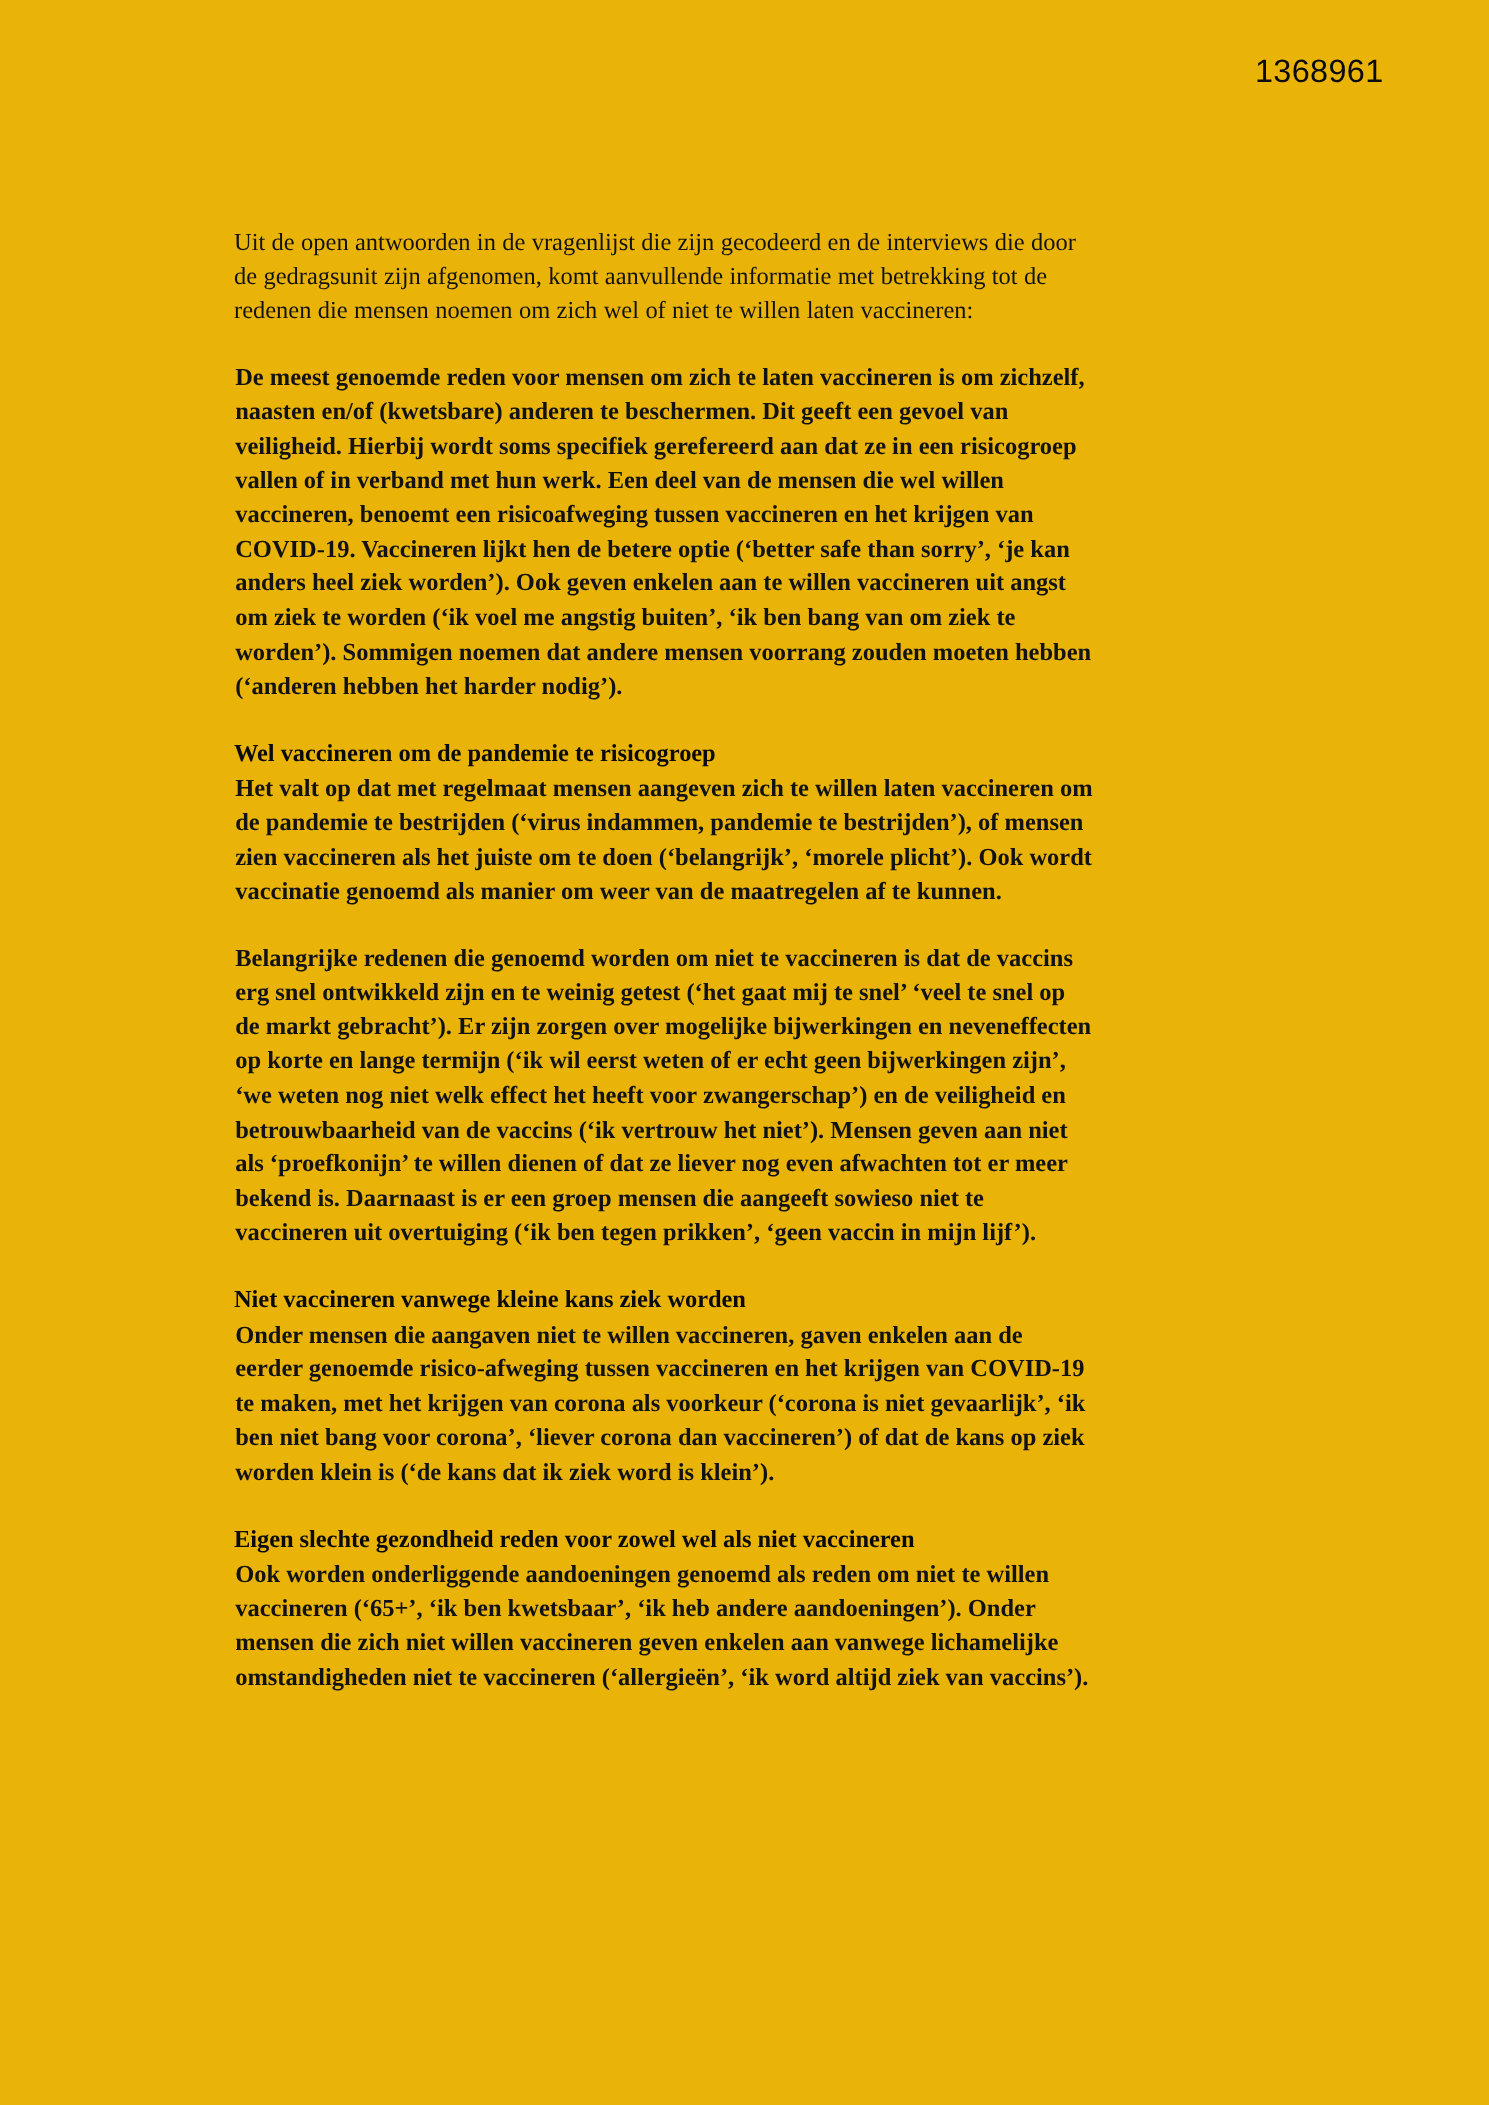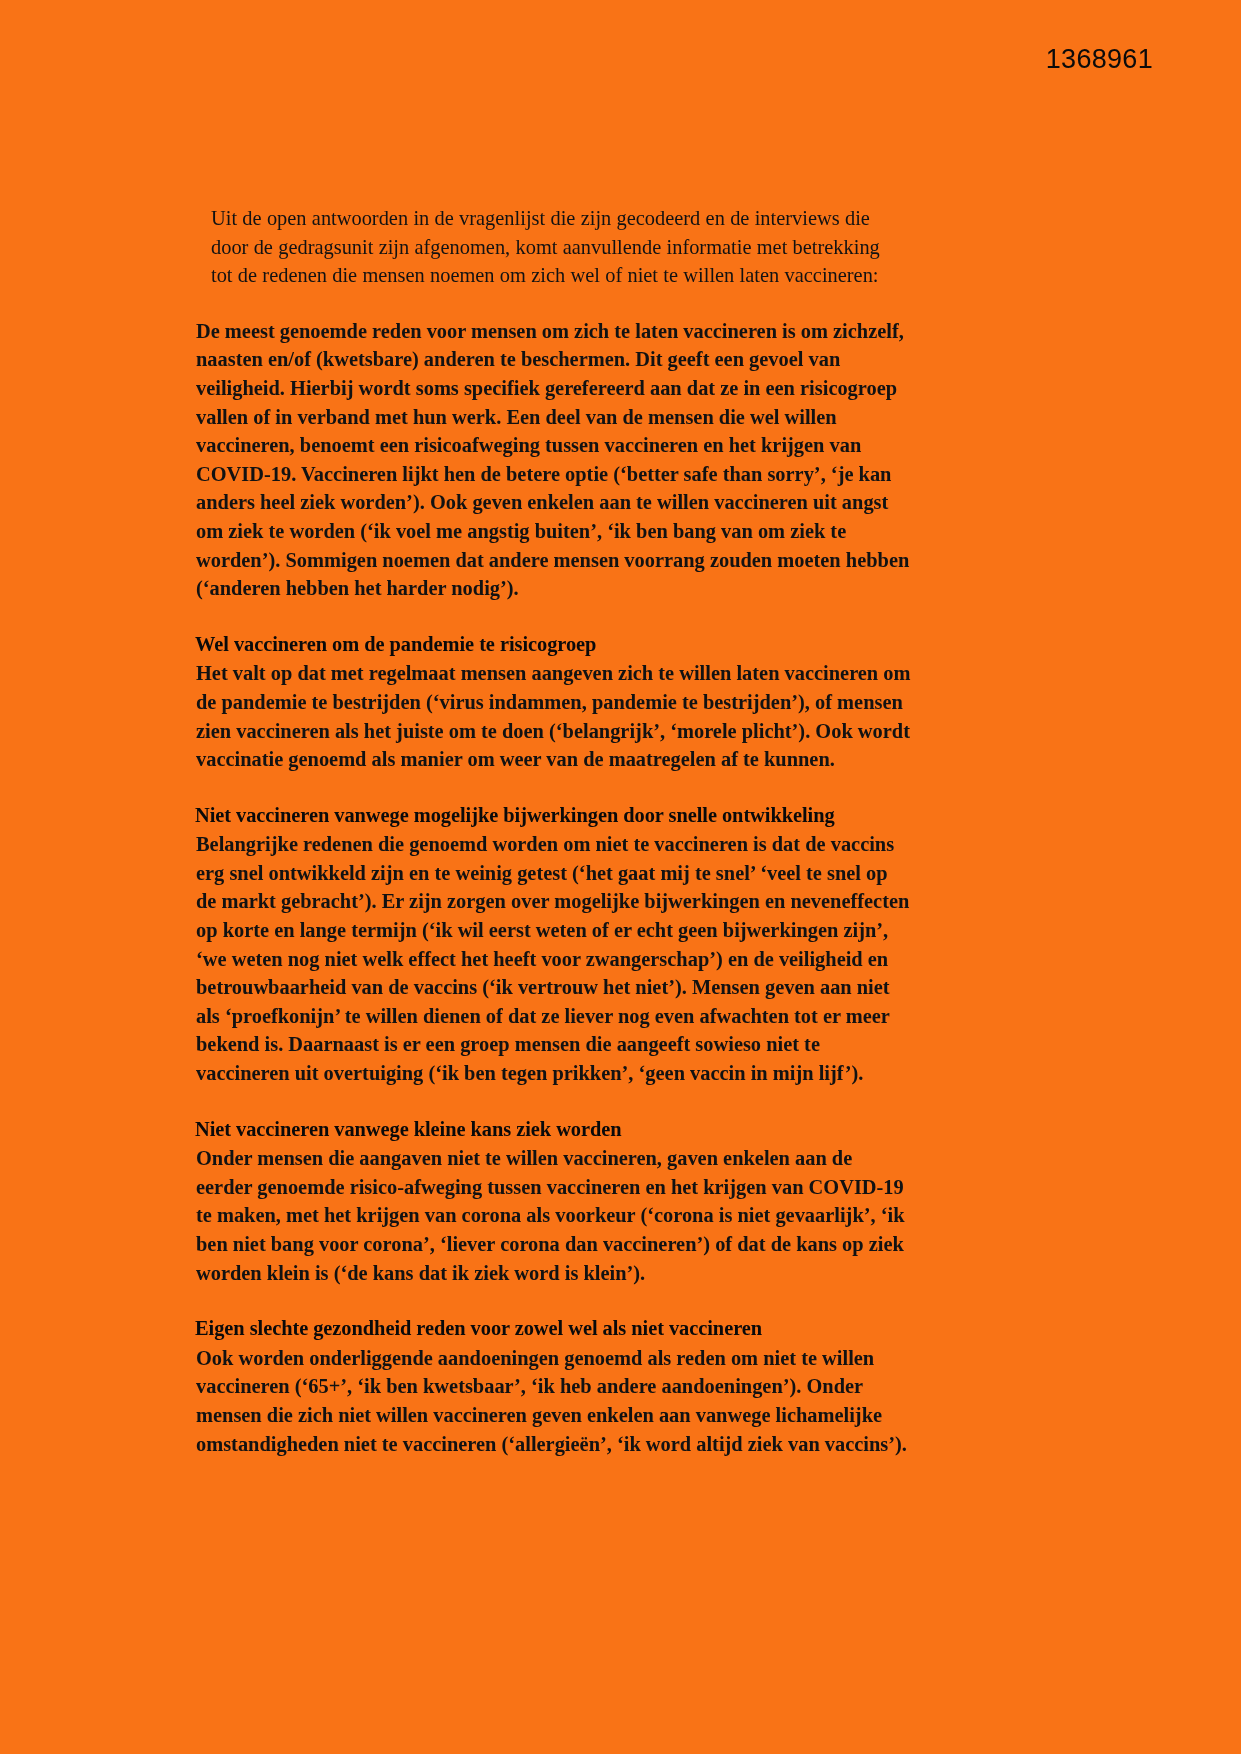--- a/index.html
+++ b/index.html
@@ -10,21 +10,21 @@
   }
   body {
     font-family: "Liberation Serif", "DejaVu Serif", serif;
     color: #111111;
     -webkit-font-smoothing: antialiased;
   }
   .page {
     position: relative;
     width: 1241px;
     height: 1754px;
-    background: #f97316;
+    background: #eab308;
     overflow: hidden;
     box-sizing: border-box;
   }
   
   .page-header {
     position: absolute;
     top: 44px;
     left: 0;
     right: 88px;
     text-align: right;
@@ -39,21 +39,21 @@
   .content {
     position: absolute;
     top: 188px;
     left: 195px;
     width: 718px;
   }
   .para {
     font-size: 20.4px;
     line-height: 28.6px;
     text-align: left;
-    margin: 16px;
+    margin: 0;
     color: #121212;
     word-spacing: 0.2px;
   }
   .section {
     margin-top: 27px;
   }
   .section-heading {
     font-size: 20.4px;
     line-height: 28.6px;
     font-weight: bold;
@@ -85,21 +85,20 @@
     <div class="section">
       <p class="section-body">De meest genoemde reden voor mensen om zich te laten vaccineren is om zichzelf, naasten en/of (kwetsbare) anderen te beschermen. Dit geeft een gevoel van veiligheid. Hierbij wordt soms specifiek gerefereerd aan dat ze in een risicogroep vallen of in verband met hun werk. Een deel van de mensen die wel willen vaccineren, benoemt een risicoafweging tussen vaccineren en het krijgen van COVID-19. Vaccineren lijkt hen de betere optie (‘better safe than sorry’, ‘je kan anders heel ziek worden’). Ook geven enkelen aan te willen vaccineren uit angst om ziek te worden (‘ik voel me angstig buiten’, ‘ik ben bang van om ziek te worden’). Sommigen noemen dat andere mensen voorrang zouden moeten hebben (‘anderen hebben het harder nodig’).</p>
     </div>
 
     <div class="section">
       <p class="section-heading">Wel vaccineren om de pandemie te risicogroep</p>
       <p class="section-body">Het valt op dat met regelmaat mensen aangeven zich te willen laten vaccineren om de pandemie te bestrijden (‘virus indammen, pandemie te bestrijden’), of mensen zien vaccineren als het juiste om te doen (‘belangrijk’, ‘morele plicht’). Ook wordt vaccinatie genoemd als manier om weer van de maatregelen af te kunnen.</p>
     </div>
 
     <div class="section">
-      <p class="section-heading">Niet vaccineren vanwege mogelijke bijwerkingen door snelle ontwikkeling</p>
       <p class="section-body">Belangrijke redenen die genoemd worden om niet te vaccineren is dat de vaccins erg snel ontwikkeld zijn en te weinig getest (‘het gaat mij te snel’ ‘veel te snel op de markt gebracht’). Er zijn zorgen over mogelijke bijwerkingen en neveneffecten op korte en lange termijn (‘ik wil eerst weten of er echt geen bijwerkingen zijn’, ‘we weten nog niet welk effect het heeft voor zwangerschap’) en de veiligheid en betrouwbaarheid van de vaccins (‘ik vertrouw het niet’). Mensen geven aan niet als ‘proefkonijn’ te willen dienen of dat ze liever nog even afwachten tot er meer bekend is. Daarnaast is er een groep mensen die aangeeft sowieso niet te vaccineren uit overtuiging (‘ik ben tegen prikken’, ‘geen vaccin in mijn lijf’).</p>
     </div>
 
     <div class="section">
       <p class="section-heading">Niet vaccineren vanwege kleine kans ziek worden</p>
       <p class="section-body">Onder mensen die aangaven niet te willen vaccineren, gaven enkelen aan de eerder genoemde risico-afweging tussen vaccineren en het krijgen van COVID-19 te maken, met het krijgen van corona als voorkeur (‘corona is niet gevaarlijk’, ‘ik ben niet bang voor corona’, ‘liever corona dan vaccineren’) of dat de kans op ziek worden klein is (‘de kans dat ik ziek word is klein’).</p>
     </div>
 
     <div class="section">
       <p class="section-heading">Eigen slechte gezondheid reden voor zowel wel als niet vaccineren</p>

